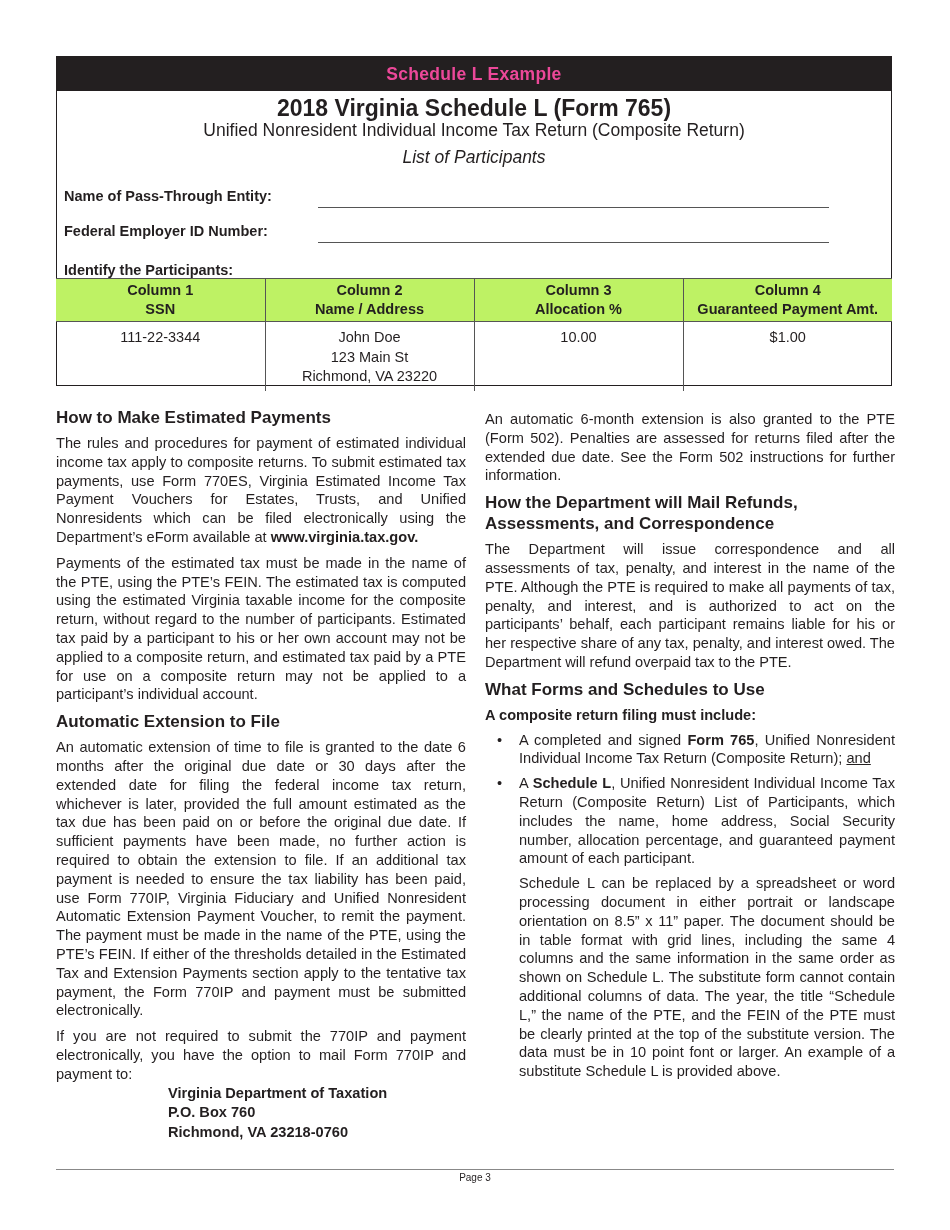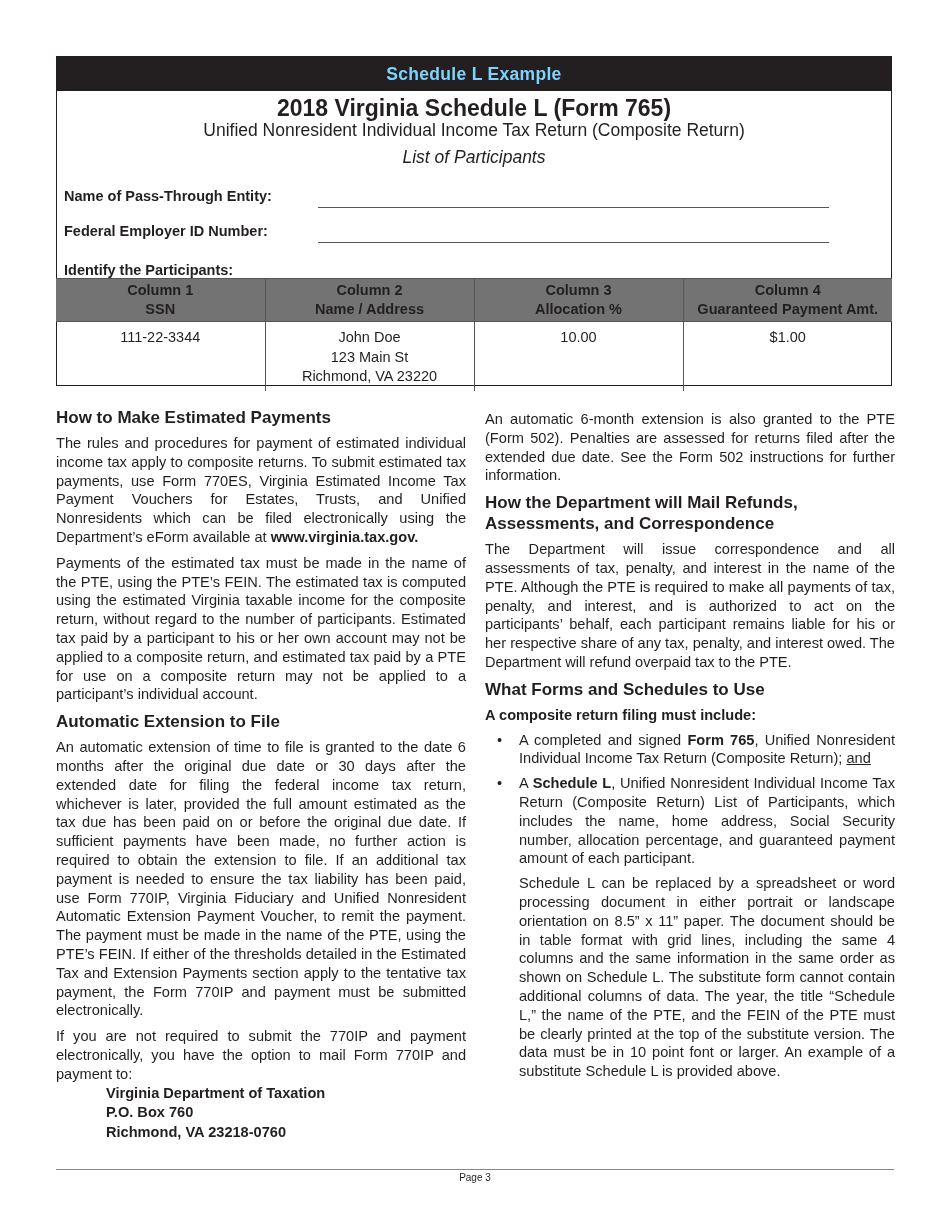--- a/index.html
+++ b/index.html
@@ -5,52 +5,52 @@
   html, body { margin: 0; padding: 0; background: #ffffff; }
   body {
     width: 950px; height: 1230px; position: relative; overflow: hidden;
     font-family: "Liberation Sans", sans-serif; color: #231f20;
   }
   .example-box {
     position: absolute; left: 56px; top: 56px; width: 836px; height: 330px;
     border: 1.5px solid #231f20; box-sizing: border-box;
   }
   .example-bar {
-    background: #231f20; color: #7dd3fc; height: 34px; line-height: 34px;
+    background: #231f20; color: #ec4899; height: 34px; line-height: 34px;
     text-align: center; font-weight: bold; font-size: 17.5px; letter-spacing: 0.3px;
   }
   .form-title { text-align: center; font-weight: bold; font-size: 23px; margin-top: 6px; line-height: 22px; }
   .form-subtitle { text-align: center; font-size: 17.5px; line-height: 22px; }
   .form-list { text-align: center; font-style: italic; font-size: 17.5px; line-height: 22px; margin-top: 5px; }
   .field-row { position: absolute; left: 7px; font-weight: bold; font-size: 14.5px; }
   .field-line { position: absolute; left: 261px; width: 511px; border-bottom: 1px solid #555; }
   .participants-label { position: absolute; left: 7px; top: 205px; font-weight: bold; font-size: 14.5px; }
   table.participants {
     position: absolute; left: -1px; top: 221px; width: 836px; border-collapse: collapse;
     font-size: 14.5px;
   }
   table.participants th {
-    background: #737373; font-weight: bold; text-align: center; line-height: 19px;
+    background: #bef264; font-weight: bold; text-align: center; line-height: 19px;
     padding: 2px 0 2px 0; border: 1px solid #555; height: 40px; box-sizing: border-box;
   }
   table.participants td {
     text-align: center; vertical-align: top; line-height: 19.5px; padding: 6px 0 4px 0;
     border: 1px solid #555; height: 65px; box-sizing: border-box;
   }
   table.participants tr > *:first-child { border-left: none; }
   table.participants tr > *:last-child { border-right: none; }
   table.participants tr:last-child td { border-bottom: none; }
 
   .col { position: absolute; top: 407px; width: 410px; font-size: 14.6px; line-height: 18.8px; }
   .col.left { left: 56px; }
   .col.right { left: 485px; }
   .col h2 { font-size: 17px; font-weight: bold; margin: 0 0 6px 0; line-height: 21px; }
   .col p { margin: 0 0 7px 0; text-align: justify; }
   .col .subhead { font-weight: bold; margin: 0 0 6px 0; }
-  .address { margin-left: 50px; font-weight: bold; line-height: 19.5px; }
+  .address { margin-left: 112px; font-weight: bold; line-height: 19.5px; }
   ul.bullets { list-style: none; margin: 0; padding: 0; }
   ul.bullets li { position: relative; padding-left: 34px; margin-bottom: 6px; text-align: justify; }
   ul.bullets li .dot { position: absolute; left: 12px; top: 0; }
   .indented { padding-left: 34px; text-align: justify; margin: 0; }
   .u { text-decoration: underline; }
   .footer-rule { position: absolute; left: 56px; top: 1169px; width: 838px; border-top: 1.5px solid #888; }
   .page-num { position: absolute; left: 0; width: 950px; top: 1172px; text-align: center; font-size: 10px; }
 </style>
 </head>
 <body>

